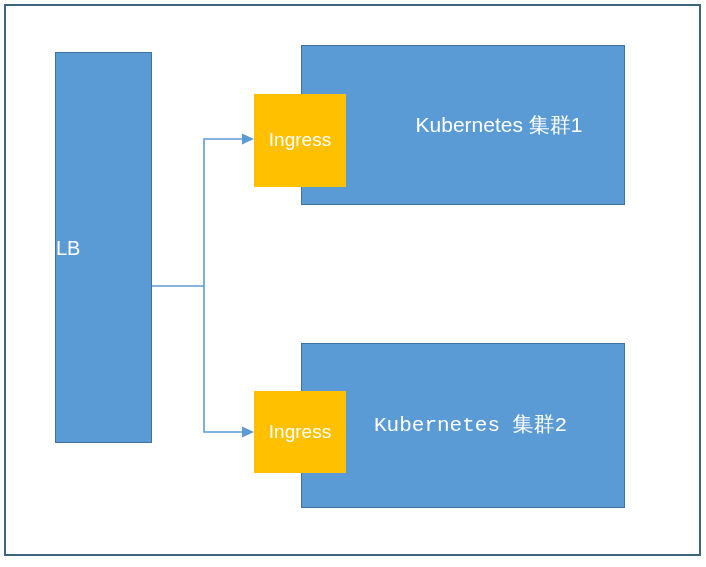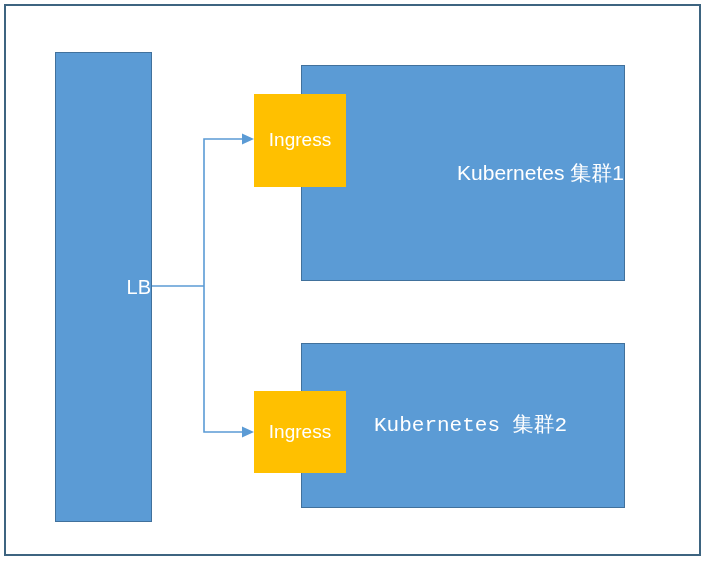--- a/index.html
+++ b/index.html
@@ -47,34 +47,33 @@
     font-size: 21px;
     font-weight: 400;
     line-height: 1.1;
     white-space: nowrap;
   }
   
   #lb-box {
     left: 55px;
     top: 52px;
     width: 97px;
-    height: 470px;
-    justify-content: flex-end;
+    height: 391px;
+    justify-content: flex-start;
   }
   #lb-box .shape-label {
     font-size: 20px;
   }
   
   #cluster-1-box {
     left: 301px;
     top: 45px;
     width: 324px;
-    height: 216px;
-    justify-content: flex-end;
-    margin-top: 20px;
+    height: 160px;
+    justify-content: center;
   }
   #cluster-2-box {
     left: 301px;
     top: 343px;
     width: 324px;
     height: 165px;
     justify-content: flex-start;
     font-family: Liberation Mono, monospace;
   }
   #cluster-1-box .shape-label,

